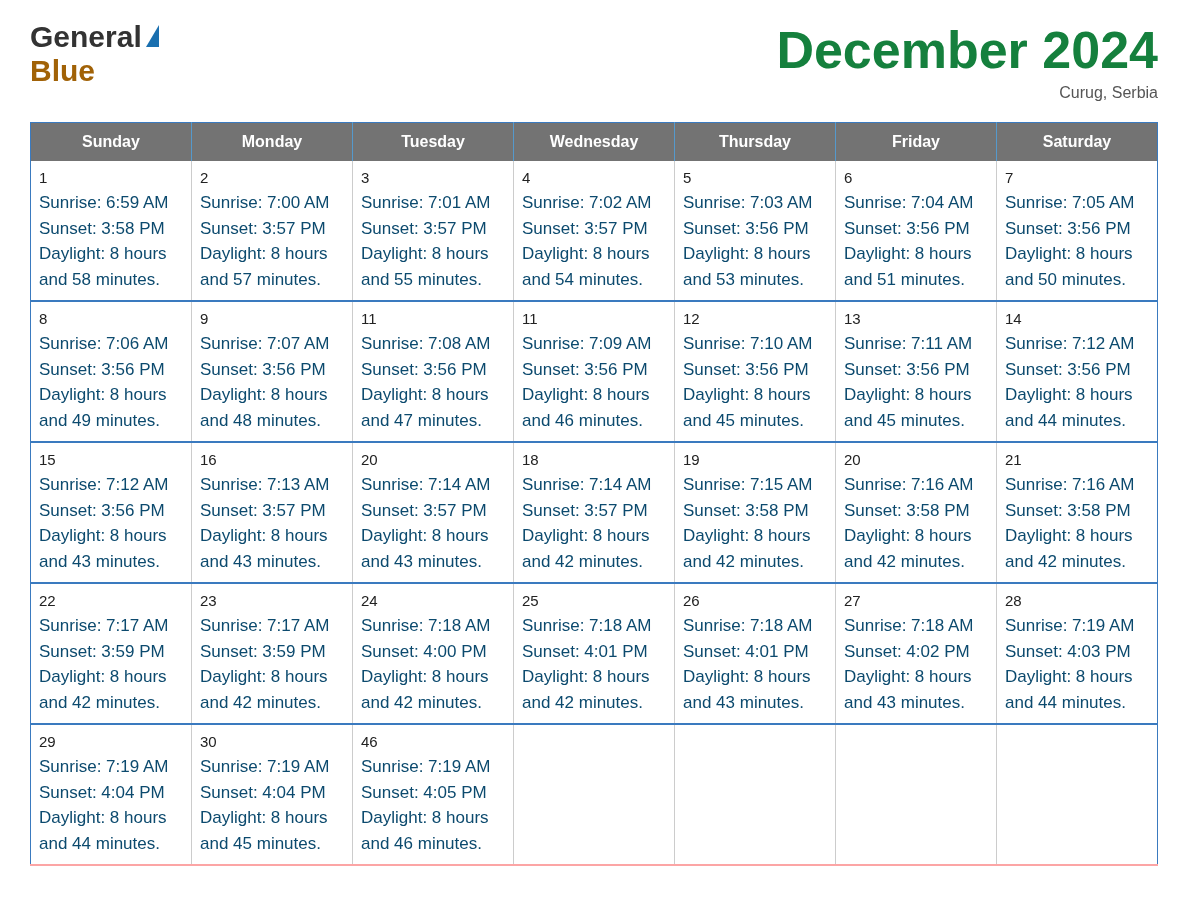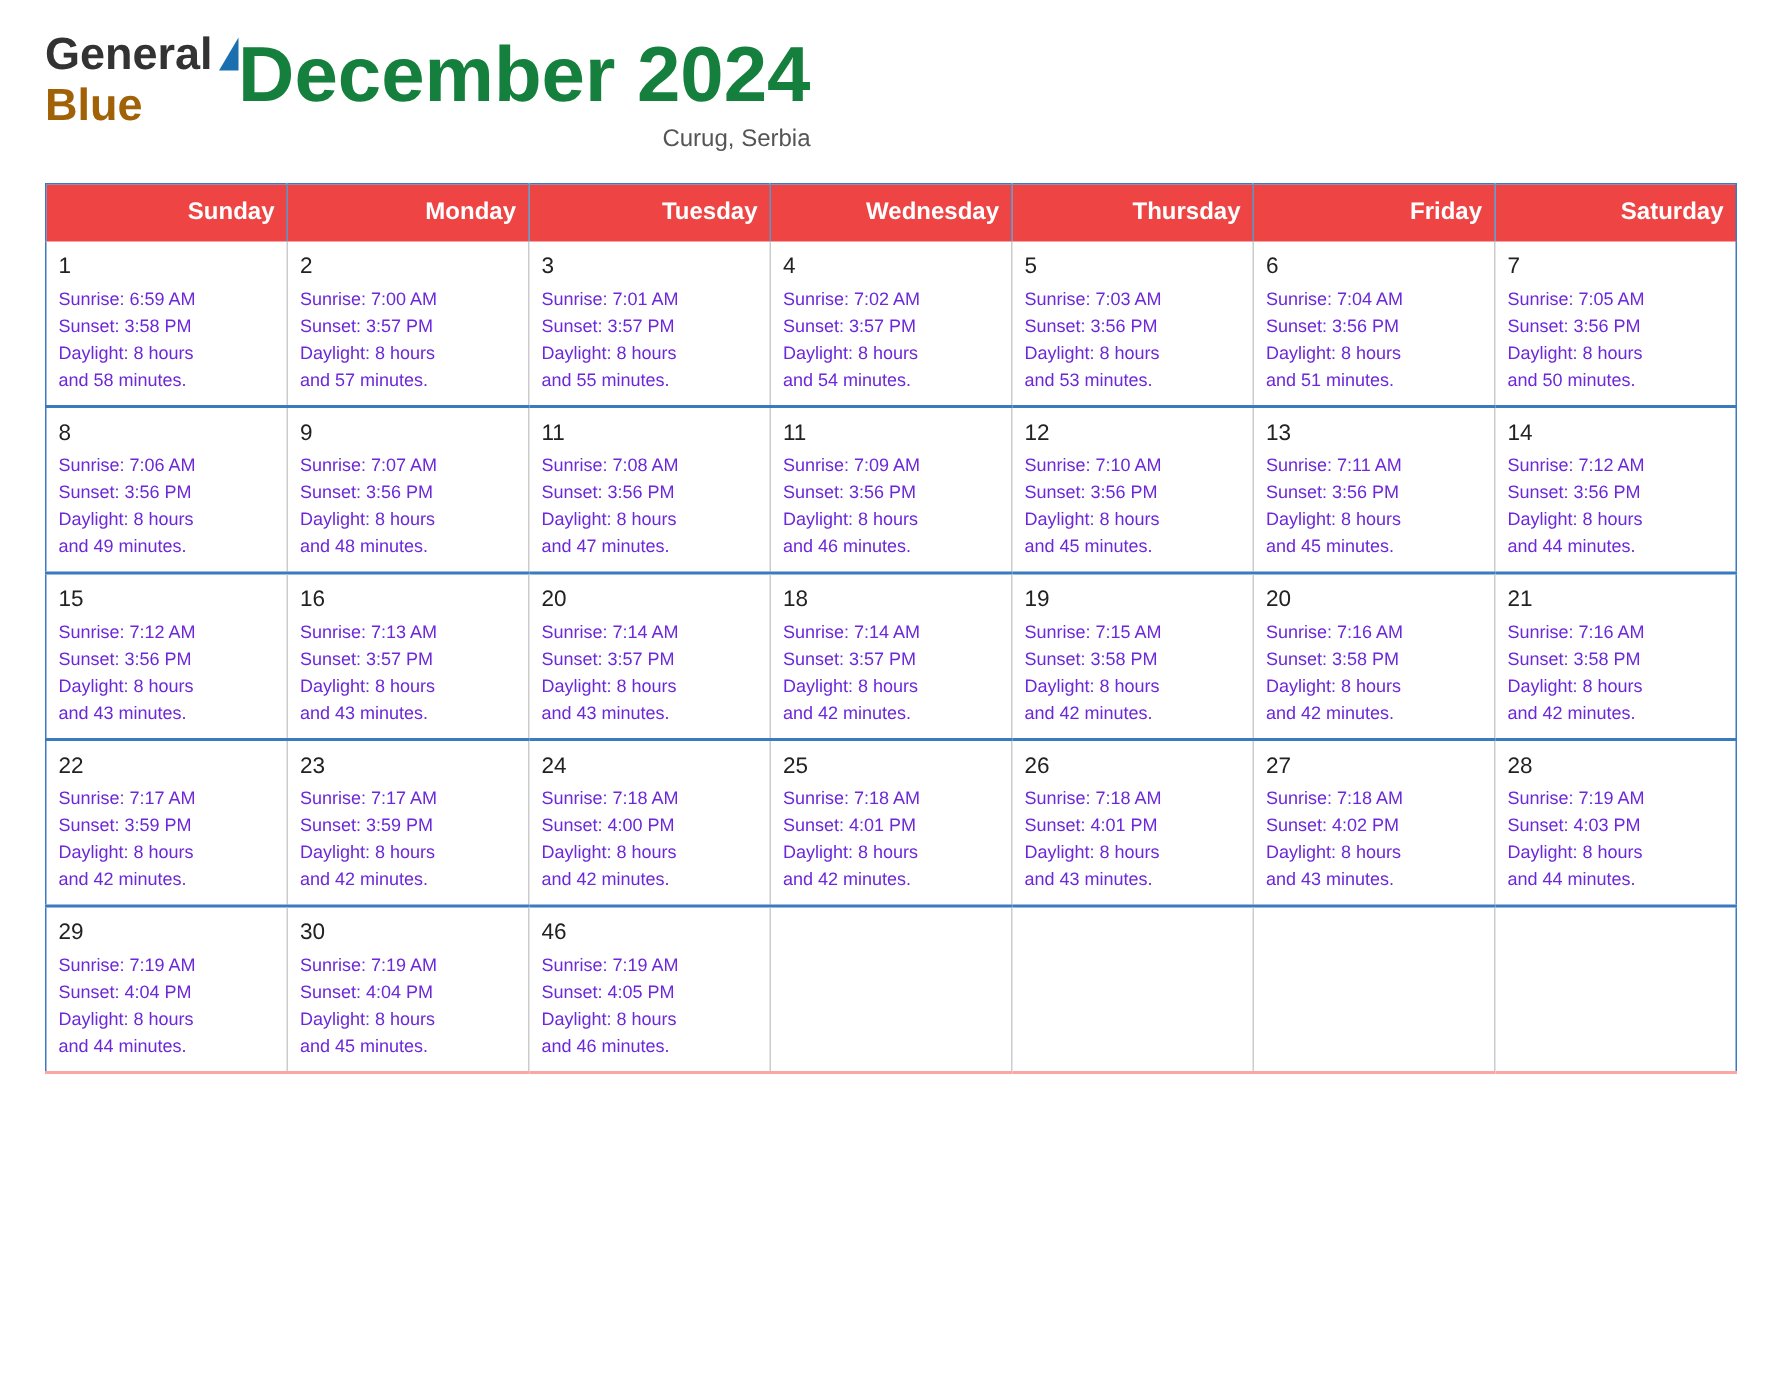--- a/index.html
+++ b/index.html
@@ -5,43 +5,44 @@
     * { box-sizing: border-box; margin: 0; padding: 0; }
     body {
       font-family: Arial, sans-serif;
       background: #fff;
       padding: 20px 30px;
       width: 1188px;
       min-height: 918px;
     }
     #header {
       display: flex;
+      justify-content: space-between;
       align-items: flex-start;
       margin-bottom: 20px;
     }
     #logo {
       display: flex;
       flex-direction: column;
       align-items: flex-start;
     }
     #title-block {
       text-align: right;
     }
     #calendar {
       width: 100%;
       border-collapse: collapse;
       border: 1px solid #3a7abf;
     }
     #calendar thead tr th {
-      background-color: #ef4444;
+      background-color: #737373;
       color: #fff;
       font-size: 16px;
       font-weight: bold;
       padding: 10px 8px;
-      text-align: right;
+      text-align: center;
       border-right: 1px solid #5599cc;
     }
     #calendar thead tr th:last-child {
       border-right: none;
     }
     #calendar tbody tr td {
       vertical-align: top;
       padding: 8px 8px;
       border-right: 1px solid #ccc;
       border-bottom: 2px solid #3a7abf;
@@ -56,23 +57,23 @@
     #calendar tbody tr:last-child td {
       border-bottom: 2px solid #fca5a5;
     }
     .day-number {
       font-size: 15px;
       font-weight: normal;
       margin-bottom: 4px;
       color: #222;
     }
     .day-info {
-      font-size: 12px;
+      font-size: 17px;
       line-height: 1.5;
-      color: #6d28d9;
+      color: #0c4a6e;
     }
     .empty-cell {
       background: #fff;
     }
     .logo-line1 {
       display: flex;
       align-items: center;
     }
   </style>
 </head>

